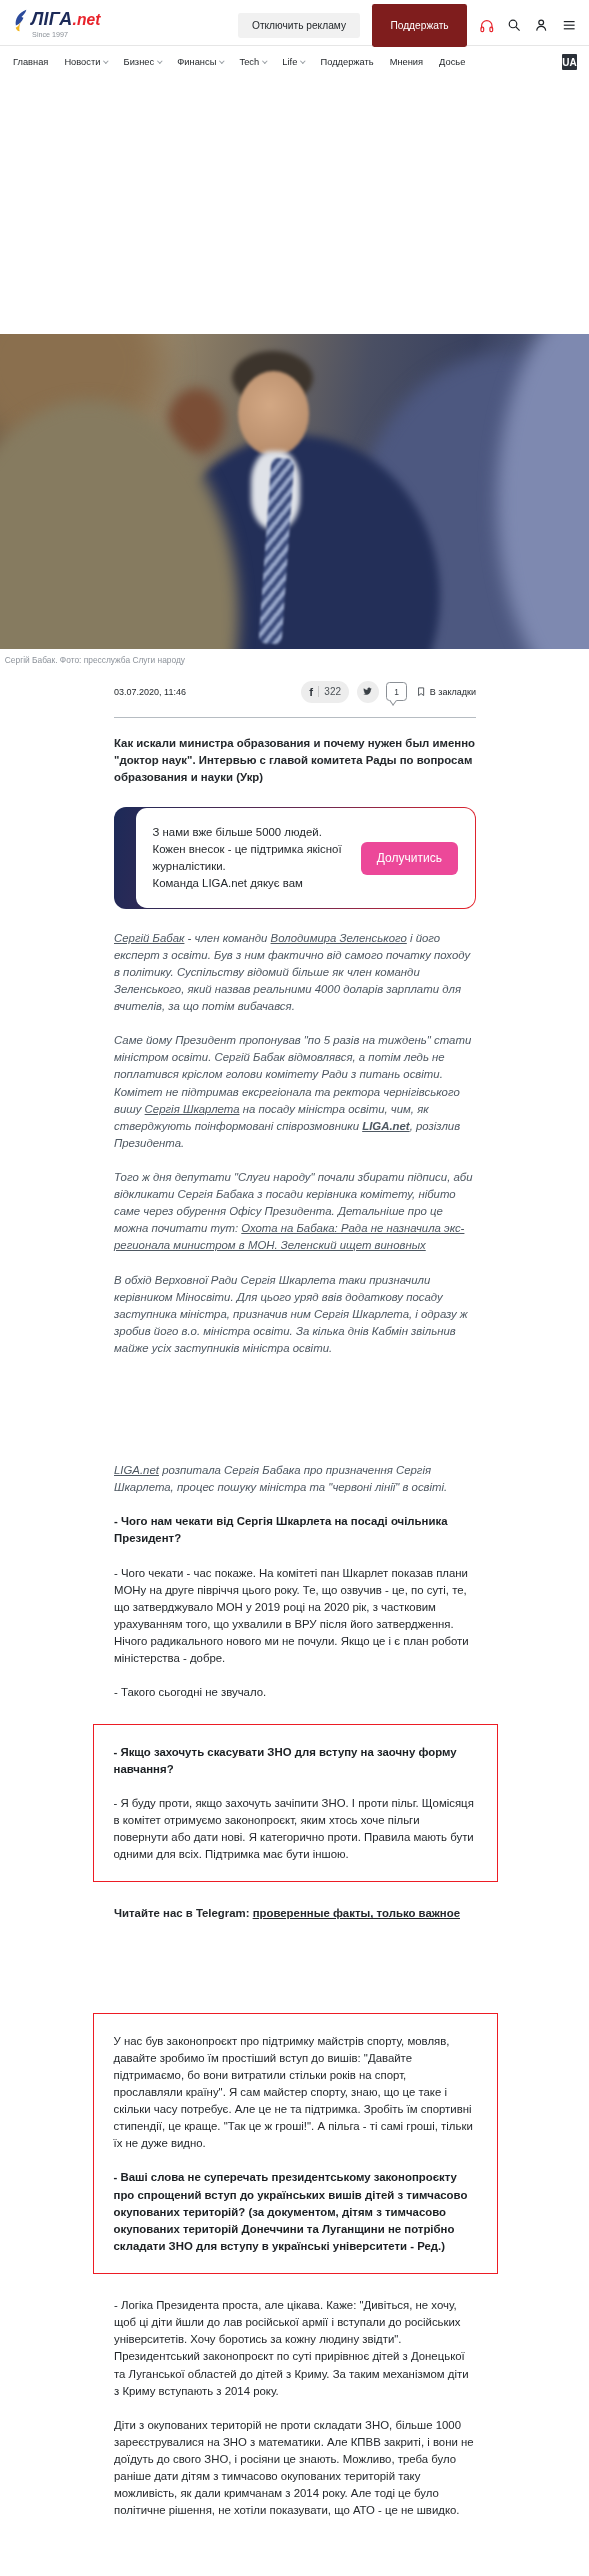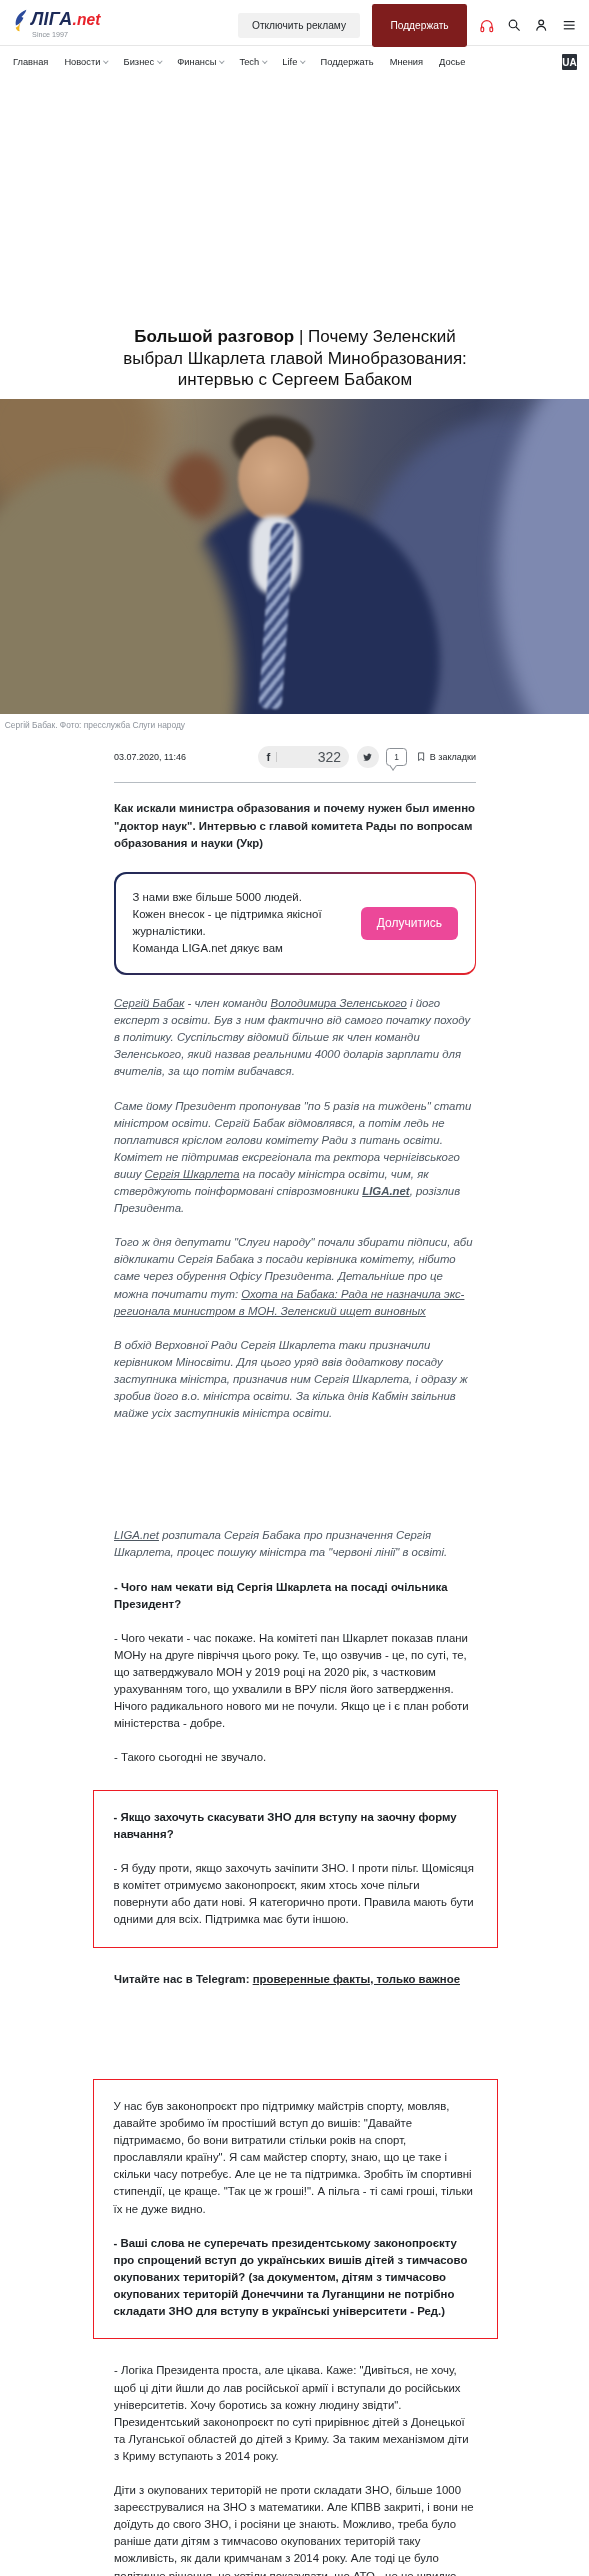--- a/index.html
+++ b/index.html
@@ -44,32 +44,32 @@
   .p-right { left:350px; top:18px; width:323px; height:395px; background:#4d5880; filter:blur(8.4px); }
   .p-right2 { left:497px; top:-36px; width:203px; height:407px; background:#7e89b0; filter:blur(8.4px); }
   figcaption { font-size:8.4px; color:#8d939b; margin:6px 0 0 4.8px; }
 
   .meta-row { width:362px; margin:15.6px auto 0 auto; display:flex; align-items:center; }
   .date { font-size:9px; color:#24282c; }
   .share { margin-left:auto; display:flex; align-items:center; gap:7.2px; }
   .fb-pill { display:flex; align-items:center; gap:5.4px; background:#ededed; border-radius:11.4px; height:22px; padding:0 8.4px; cursor:pointer; }
   .fb-f { font-weight:700; font-size:11.4px; color:#2f353b; }
   .fb-sep { width:0.6px; height:10.8px; background:#c9c9c9; }
-  .fb-count { font-size:14px; color:#4c5257;margin-left:36px; }
+  .fb-count { font-size:10px; color:#4c5257; }
   .tw-circle { width:22px; height:22px; border-radius:50%; background:#ededed; display:flex; align-items:center; justify-content:center; cursor:pointer; }
   .cm-bubble { position:relative; width:21.5px; height:18.6px; border:1px solid #8b9096; border-radius:3.6px; display:flex; align-items:center; justify-content:center; font-size:8.4px; color:#3a4046; cursor:pointer; margin-right:1.2px; }
   .cm-bubble:after { content:""; position:absolute; left:3px; bottom:-4.2px; width:5.4px; height:5.4px; background:#fff; border-right:1px solid #8b9096; border-bottom:1px solid #8b9096; transform:rotate(55deg) skewX(18deg); }
   .bm { display:flex; align-items:center; gap:4px; font-size:9px; color:#24282c; cursor:pointer; }
 
   hr.meta-hr { width:362px; margin:14.4px auto; border:none; border-top:1px solid #b6bcc2; }
 
   .lead { font-size:12.6px; font-weight:700; line-height:1.42; margin:0 auto; }
 
   .donate { margin:20.3px auto; padding:1.5px; border-radius:12px; background:linear-gradient(100deg,#1c2a58 0%,#6e2950 55%,#e8232b 100%); }
-  .donate-in { background:#fff; border-radius:10.8px; padding:15.6px 17px; display:flex; align-items:center; gap:14.4px; }
+  .donate-in { background:#fff; border-radius:10.8px; padding:15.6px 17px; display:flex; align-items:center; gap:14.4px;margin-left:20px; }
   .donate-text { font-size:11.4px; line-height:1.5; color:#24282c; }
   .donate-btn { margin-left:auto; background:#ec4899; color:#fff; border:none; font-size:12px; padding:9.6px 15.6px; border-radius:6px; font-family:inherit; white-space:nowrap; cursor:pointer; }
 
   .body-txt p { font-size:11.4px; line-height:1.5; margin:17px 0; }
   .intro p { font-style:italic; color:#4e5862; }
   .q { font-weight:700; color:#1b1f23; }
   .inl-link { text-decoration:underline; text-underline-offset:1.2px; cursor:pointer; color:inherit; }
   .b { font-weight:700; }
   .ad-gap { height:71px; }
   .ad-gap2 { height:51px; }
@@ -157,21 +157,20 @@
     <a>
         <span>Досье</span>
       </a>
     <span class="ua-badge">UA</span>
   </nav>
 </header>
 
 <div class="top-gap"></div>
 
 <main>
-  <h1 class="title"><span class="tb">Большой разговор</span><span> | Почему Зеленский выбрал Шкарлета главой Минобразования: интервью с Сергеем Бабаком</span></h1>
 
   <figure class="photo">
     <div class="ph bokeh1"></div>
     <div class="ph p-right"></div>
     <div class="ph p-right2"></div>
     <div class="ph p-head2"></div>
     <div class="ph p-suit"></div>
     <div class="ph p-hair"></div>
     <div class="ph p-face"></div>
     <div class="ph p-shirt"></div>

